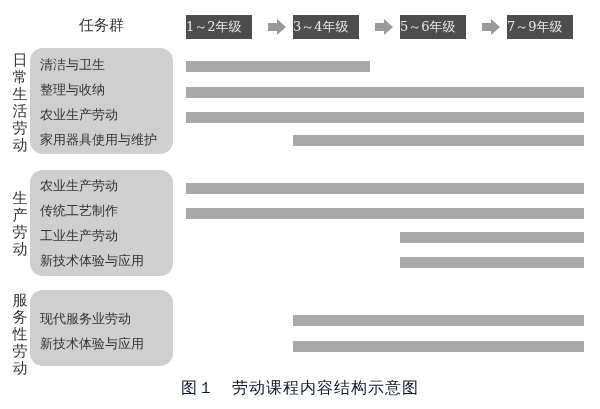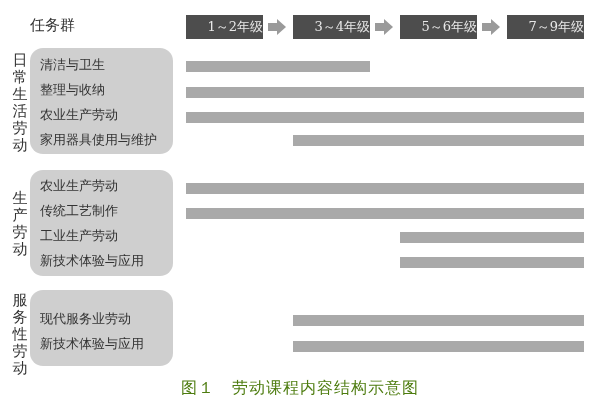--- a/index.html
+++ b/index.html
@@ -1,25 +1,25 @@
 <!DOCTYPE html>
 <html><head>
 <meta charset="utf-8">
 <style>
   html,body{margin:0;padding:0;background:#fff;}
   body{width:600px;height:409px;position:relative;overflow:hidden;font-family:"DejaVu Serif","Liberation Serif",serif;color:#333;}
-  .title-col{position:absolute;left:30px;top:13px;width:143px;font-size:15px;line-height:24px;color:#333;}
-  .grade{position:absolute;top:15px;height:24px;width:77px;background:#4d4d4d;color:#e8e8e8;font-size:13px;line-height:24px;text-align:right;}
+  .title-col{position:absolute;left:30px;top:13px;width:143px;text-align:center;font-size:15px;line-height:24px;color:#333;}
+  .grade{position:absolute;top:15px;height:24px;width:66px;background:#4d4d4d;color:#e8e8e8;font-size:13px;line-height:24px;text-align:left;}
   .arrow{position:absolute;top:19px;width:18px;height:16px;}
   .arrow svg{display:block;}
   .group-box{position:absolute;left:30px;width:143px;background:#cfcfcf;border-radius:13px;}
   .group-label{position:absolute;left:12px;width:16px;font-size:15px;line-height:17px;color:#333;text-align:center;}
   .task{position:absolute;left:40px;font-size:13px;line-height:20px;color:#333;white-space:nowrap;}
   .bar{position:absolute;height:11px;background:#a9a9a9;}
-  .caption{position:absolute;left:0;top:378px;width:600px;text-align:center;font-size:16px;color:#4d7c0f;letter-spacing:1px;}
+  .caption{position:absolute;left:0;top:378px;width:600px;text-align:center;font-size:16px;color:#0f172a;letter-spacing:1px;}
 </style>
 </head>
 <body>
 
 <div class="title-col">任务群</div>
 
 <div class="grade" style="left:186px">1～2年级</div>
 <div class="arrow" style="left:268px">
     <svg width="18" height="16">
       <polygon points="0,4 9,4 9,0 18,8 9,16 9,12 0,12" fill="#9a9a9a"></polygon>

